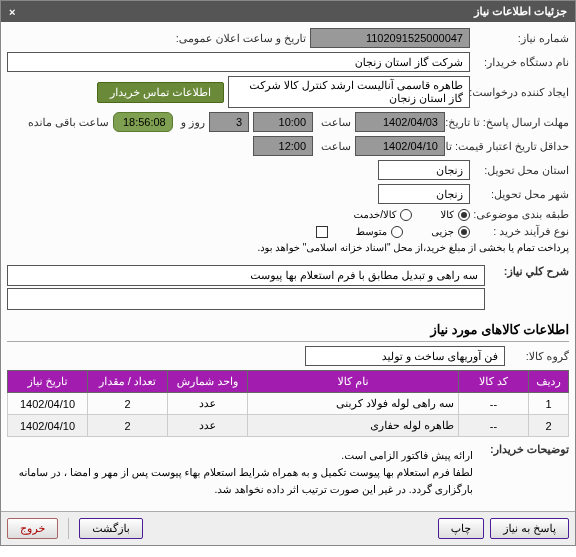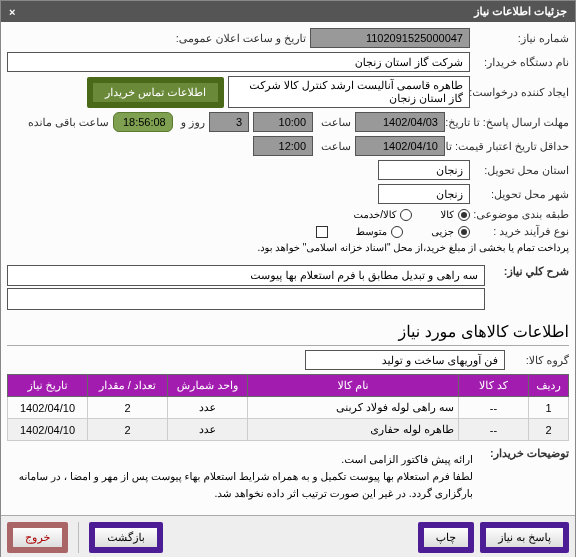--- a/index.html
+++ b/index.html
@@ -18,30 +18,30 @@
 .w60 { width: 60px; }
 .w40 { width: 40px; }
 .w260 { width: 260px; }
 .w160 { width: 160px; }
 .flex1 { flex: 1; }
 .radio-group { display: inline-flex; align-items: center; gap: 2px; }
 .radio-dot { width: 12px; height: 12px; border: 1px solid #333; border-radius: 50%; display:inline-flex; align-items:center; justify-content:center; background:#fff; margin-left:2px;}
 .radio-dot.sel::after { content:''; width:6px; height:6px; background:#333; border-radius:50%; }
 .cat-lbl { font-size: 10px; }
 .chk { width:12px; height:12px; border:1px solid #333; display:inline-block; background:#fff; }
-.section-title { font-weight: normal; margin: 10px 0 4px; font-size: 16px; }
+.section-title { font-weight: bold; margin: 10px 0 4px; font-size: 13px; }
 .underline { height:1px; background:#aaa; margin-bottom:4px;}
 .wide-field { border:1px solid #555; width:100%; padding:3px 6px; background:#fff; margin-bottom:2px;}
 .wide-field.blank { height:22px; }
 table.data { width: 100%; border-collapse: collapse; font-size: 11px; }
 table.data th { background: #a21caf; color: #fff; padding: 4px; border: 1px solid #666; font-weight: normal; }
 table.data td { padding: 4px; border: 1px solid #ccc; text-align: center; }
 table.data tr:nth-child(even) td { background: #f0f0f0; }
 .footer-btns { background: #eee; padding: 6px; display: flex; gap: 6px; border-top:1px solid #aaa;}
-.btn { border: 6px solid #4c1d95; background: linear-gradient(#fefefe,#ddd); padding: 3px 12px; font-size: 11px; cursor: pointer; border-radius:2px;}
+.btn { border: 1px solid #4c1d95; background: linear-gradient(#fefefe,#ddd); padding: 3px 12px; font-size: 11px; cursor: pointer; border-radius:2px;}
 .btn.red { color: #a00; border-color:#a66;}
 .spacer { flex:1; }
 .sep { width:1px; background:#bbb; align-self:stretch; margin:0 4px;}
 .note-box { font-size:10.5px; line-height:1.6; padding:4px 2px; }
 .row-label-col { width: 95px; display:inline-block;}
 </style>
 </head>
 <body>
 
 <div class="container">

